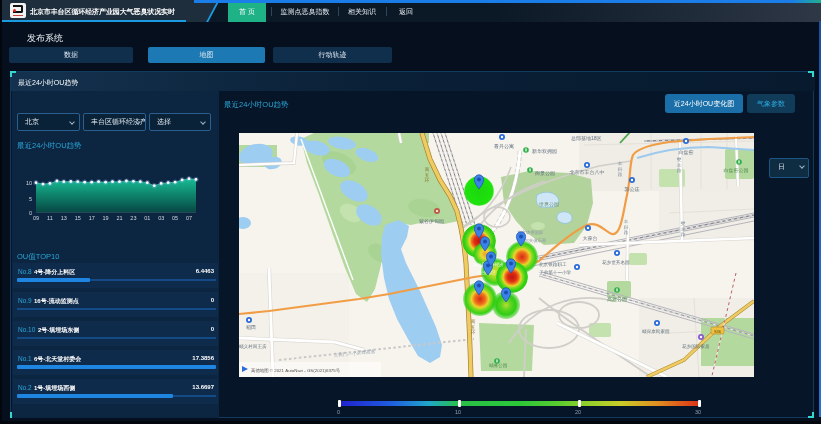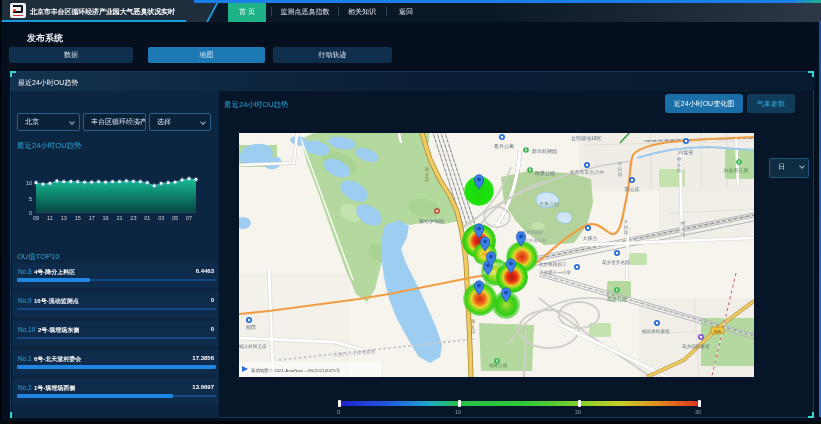--- a/index.html
+++ b/index.html
@@ -19,21 +19,21 @@
 #logo .r { position:absolute; left:3px; top:6px; width:3px; height:3px; background:#d22; border-radius:50%; }
 #logo .t { position:absolute; left:3px; top:11.5px; width:10px; height:1.2px; background:#c44; }
 #title { position:absolute; left:28px; top:7px; font-size:7px; font-weight:bold; color:#fff; letter-spacing:-0.1px; }
 .navitem { position:absolute; top:2px; height:20px; line-height:20px; color:#e8eef4; font-size:7px; text-align:center; }
 #nav-home { left:226px; width:38px; background:#1fb287; color:#fff; }
 #nav-b { left:272px; width:62px; }
 #nav-c { left:338px; width:44px; }
 #nav-d { left:386px; width:36px; }
 .navsep { position:absolute; top:7px; width:1px; height:9px; background:#30455c; }
 
-#pubsys { position:absolute; left:25px; top:32px; font-size:9px; font-weight:bold; color:#e9eef5;text-align:right; }
+#pubsys { position:absolute; left:25px; top:32px; font-size:9px; font-weight:normal; color:#e9eef5;text-align:right; }
 .tabbtn { position:absolute; top:47px; height:16px; line-height:16px; text-align:center; font-size:7px; color:#dfe8f2; background:#102f4c; border-radius:2px; }
 #tab1 { left:7px; width:124px; }
 #tab2 { left:146px; width:117px; background:#1d79b3; }
 #tab3 { left:271px; width:119px; }
 
 #container { position:absolute; left:8px; top:71px; width:804px; height:347px; background:#061527; border:1px solid #123a5e; }
 #c-header { position:absolute; left:0; top:0; width:804px; height:19px; background:linear-gradient(90deg,#14324f 0%, #0a2036 45%, #071a2e 100%); }
 #c-header span { position:absolute; left:7px; top:6px; font-size:7px; color:#fff; }
 .corner { position:absolute; width:6px; height:6px; border:0 solid #35d8d0; }
 #cnw { left:-1px; top:-1px; border-left-width:2px; border-top-width:2px; }

